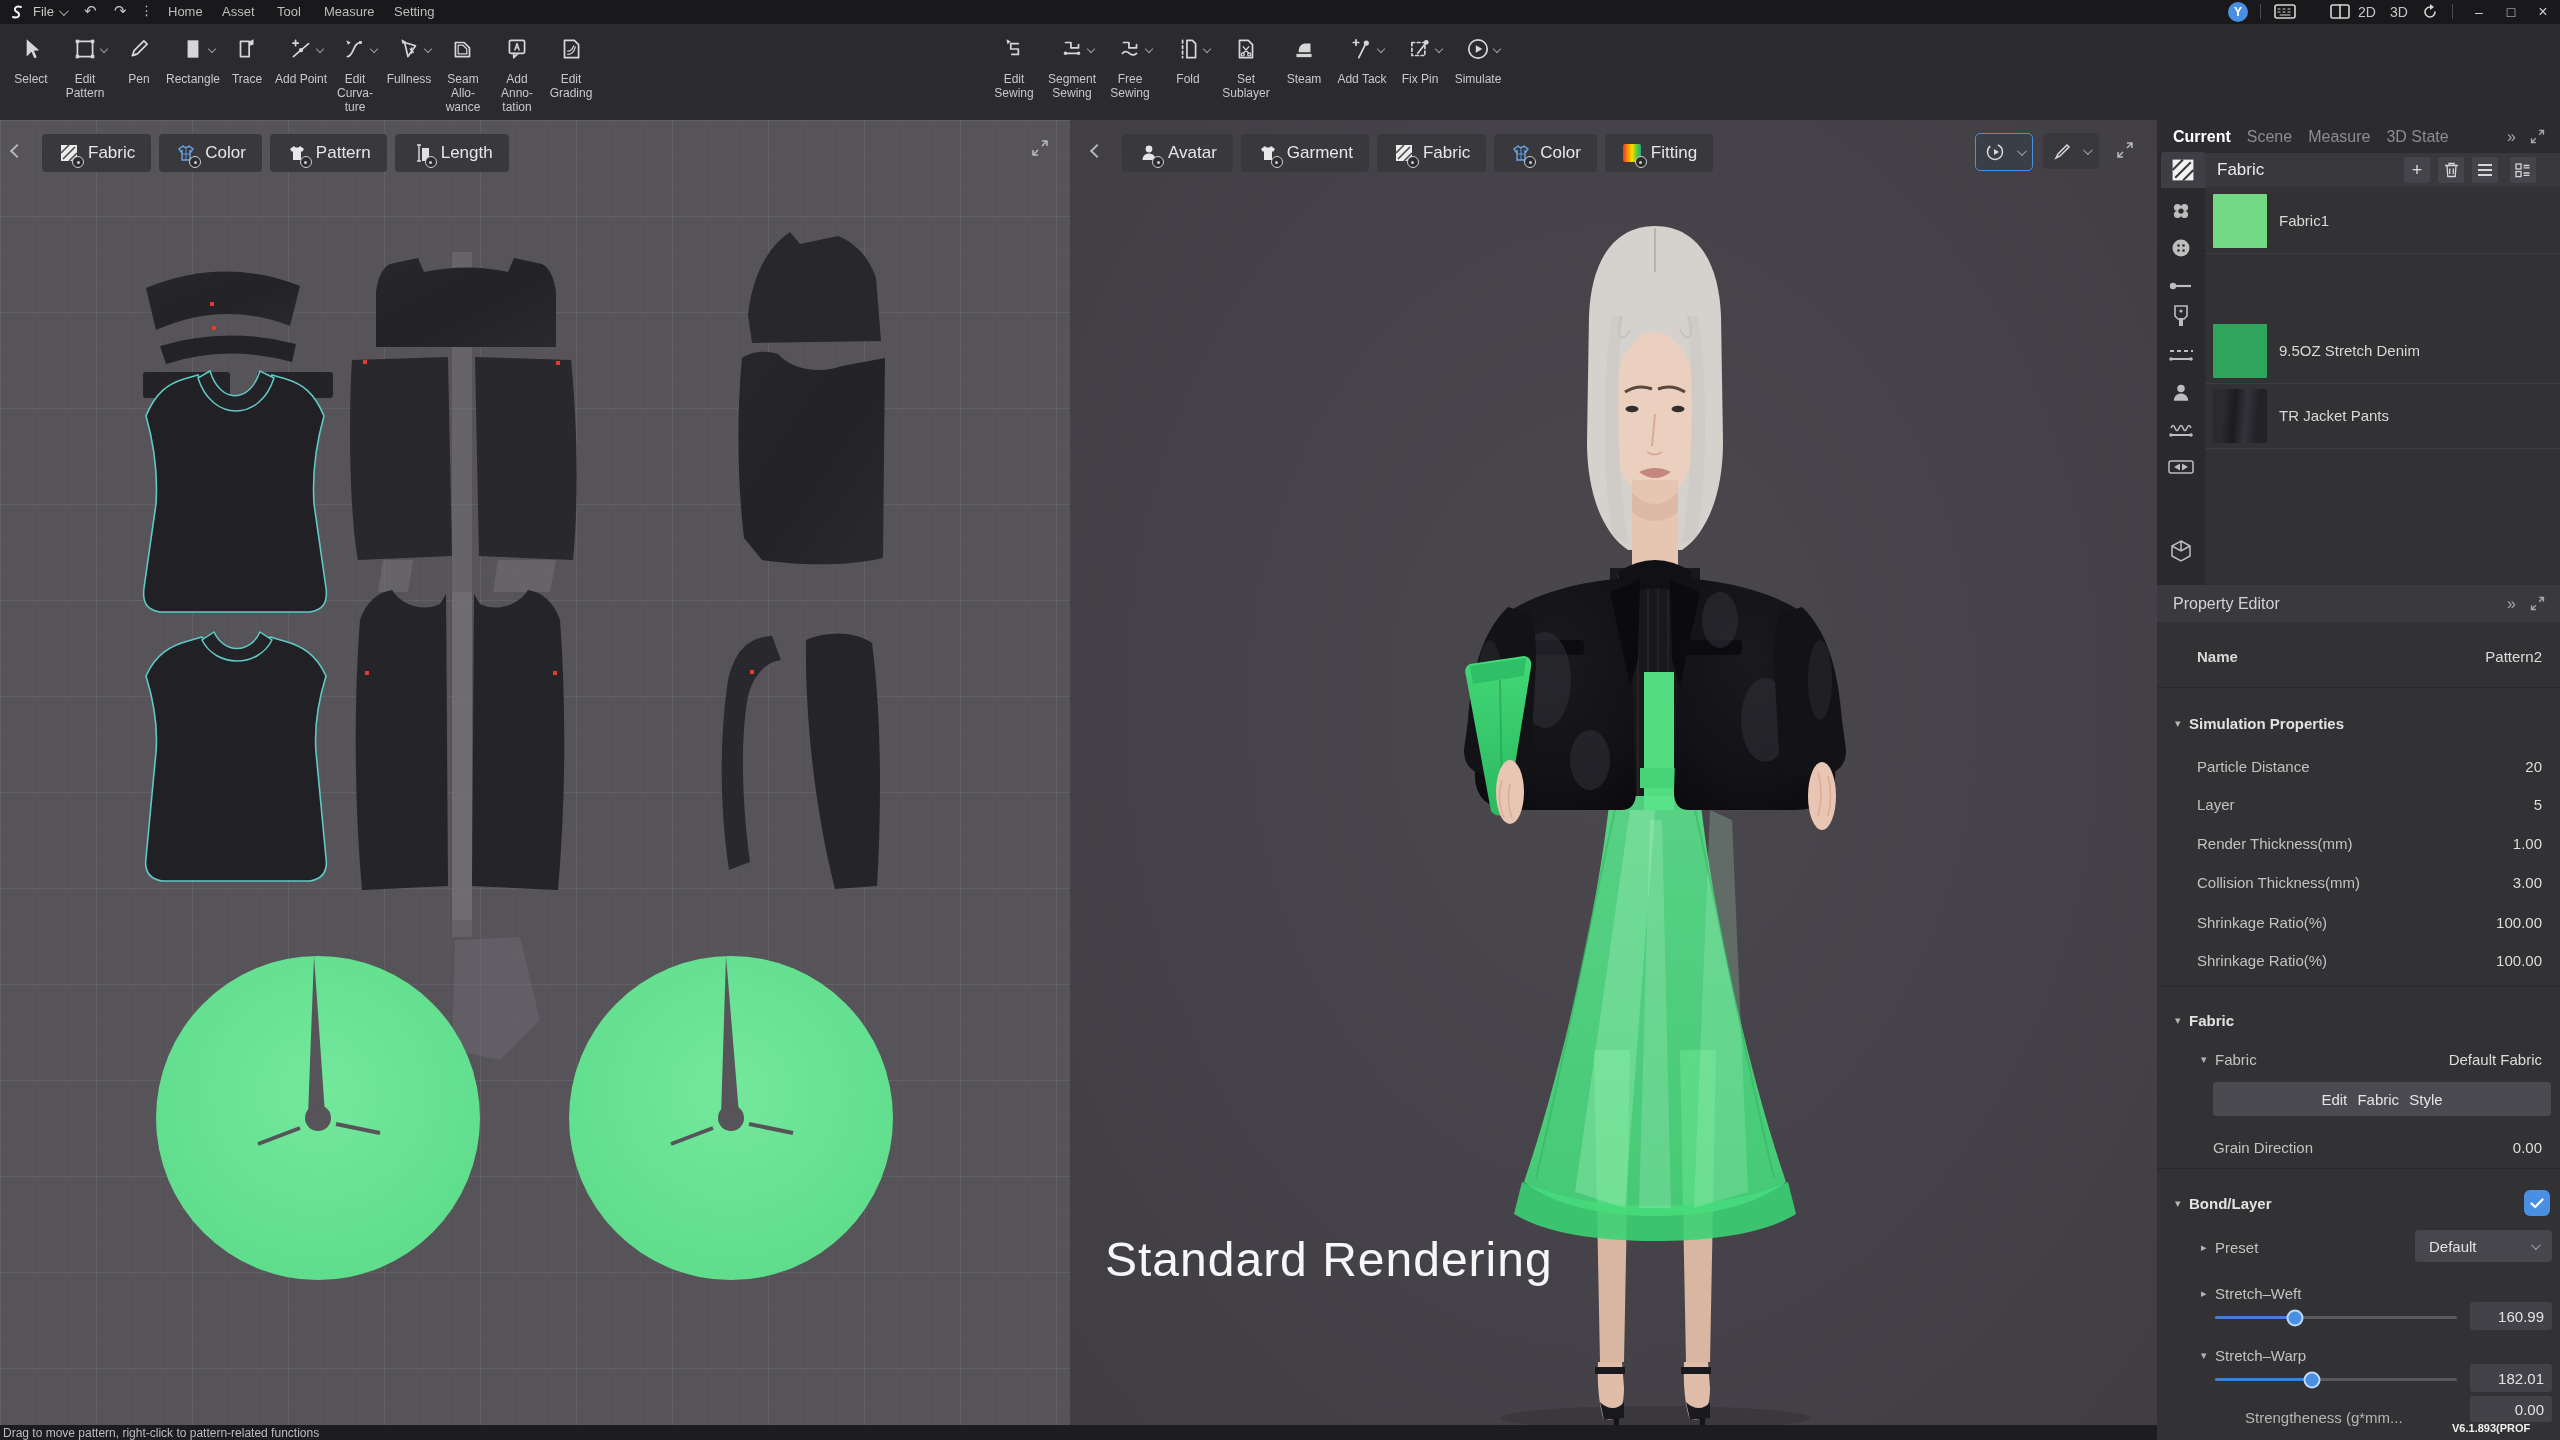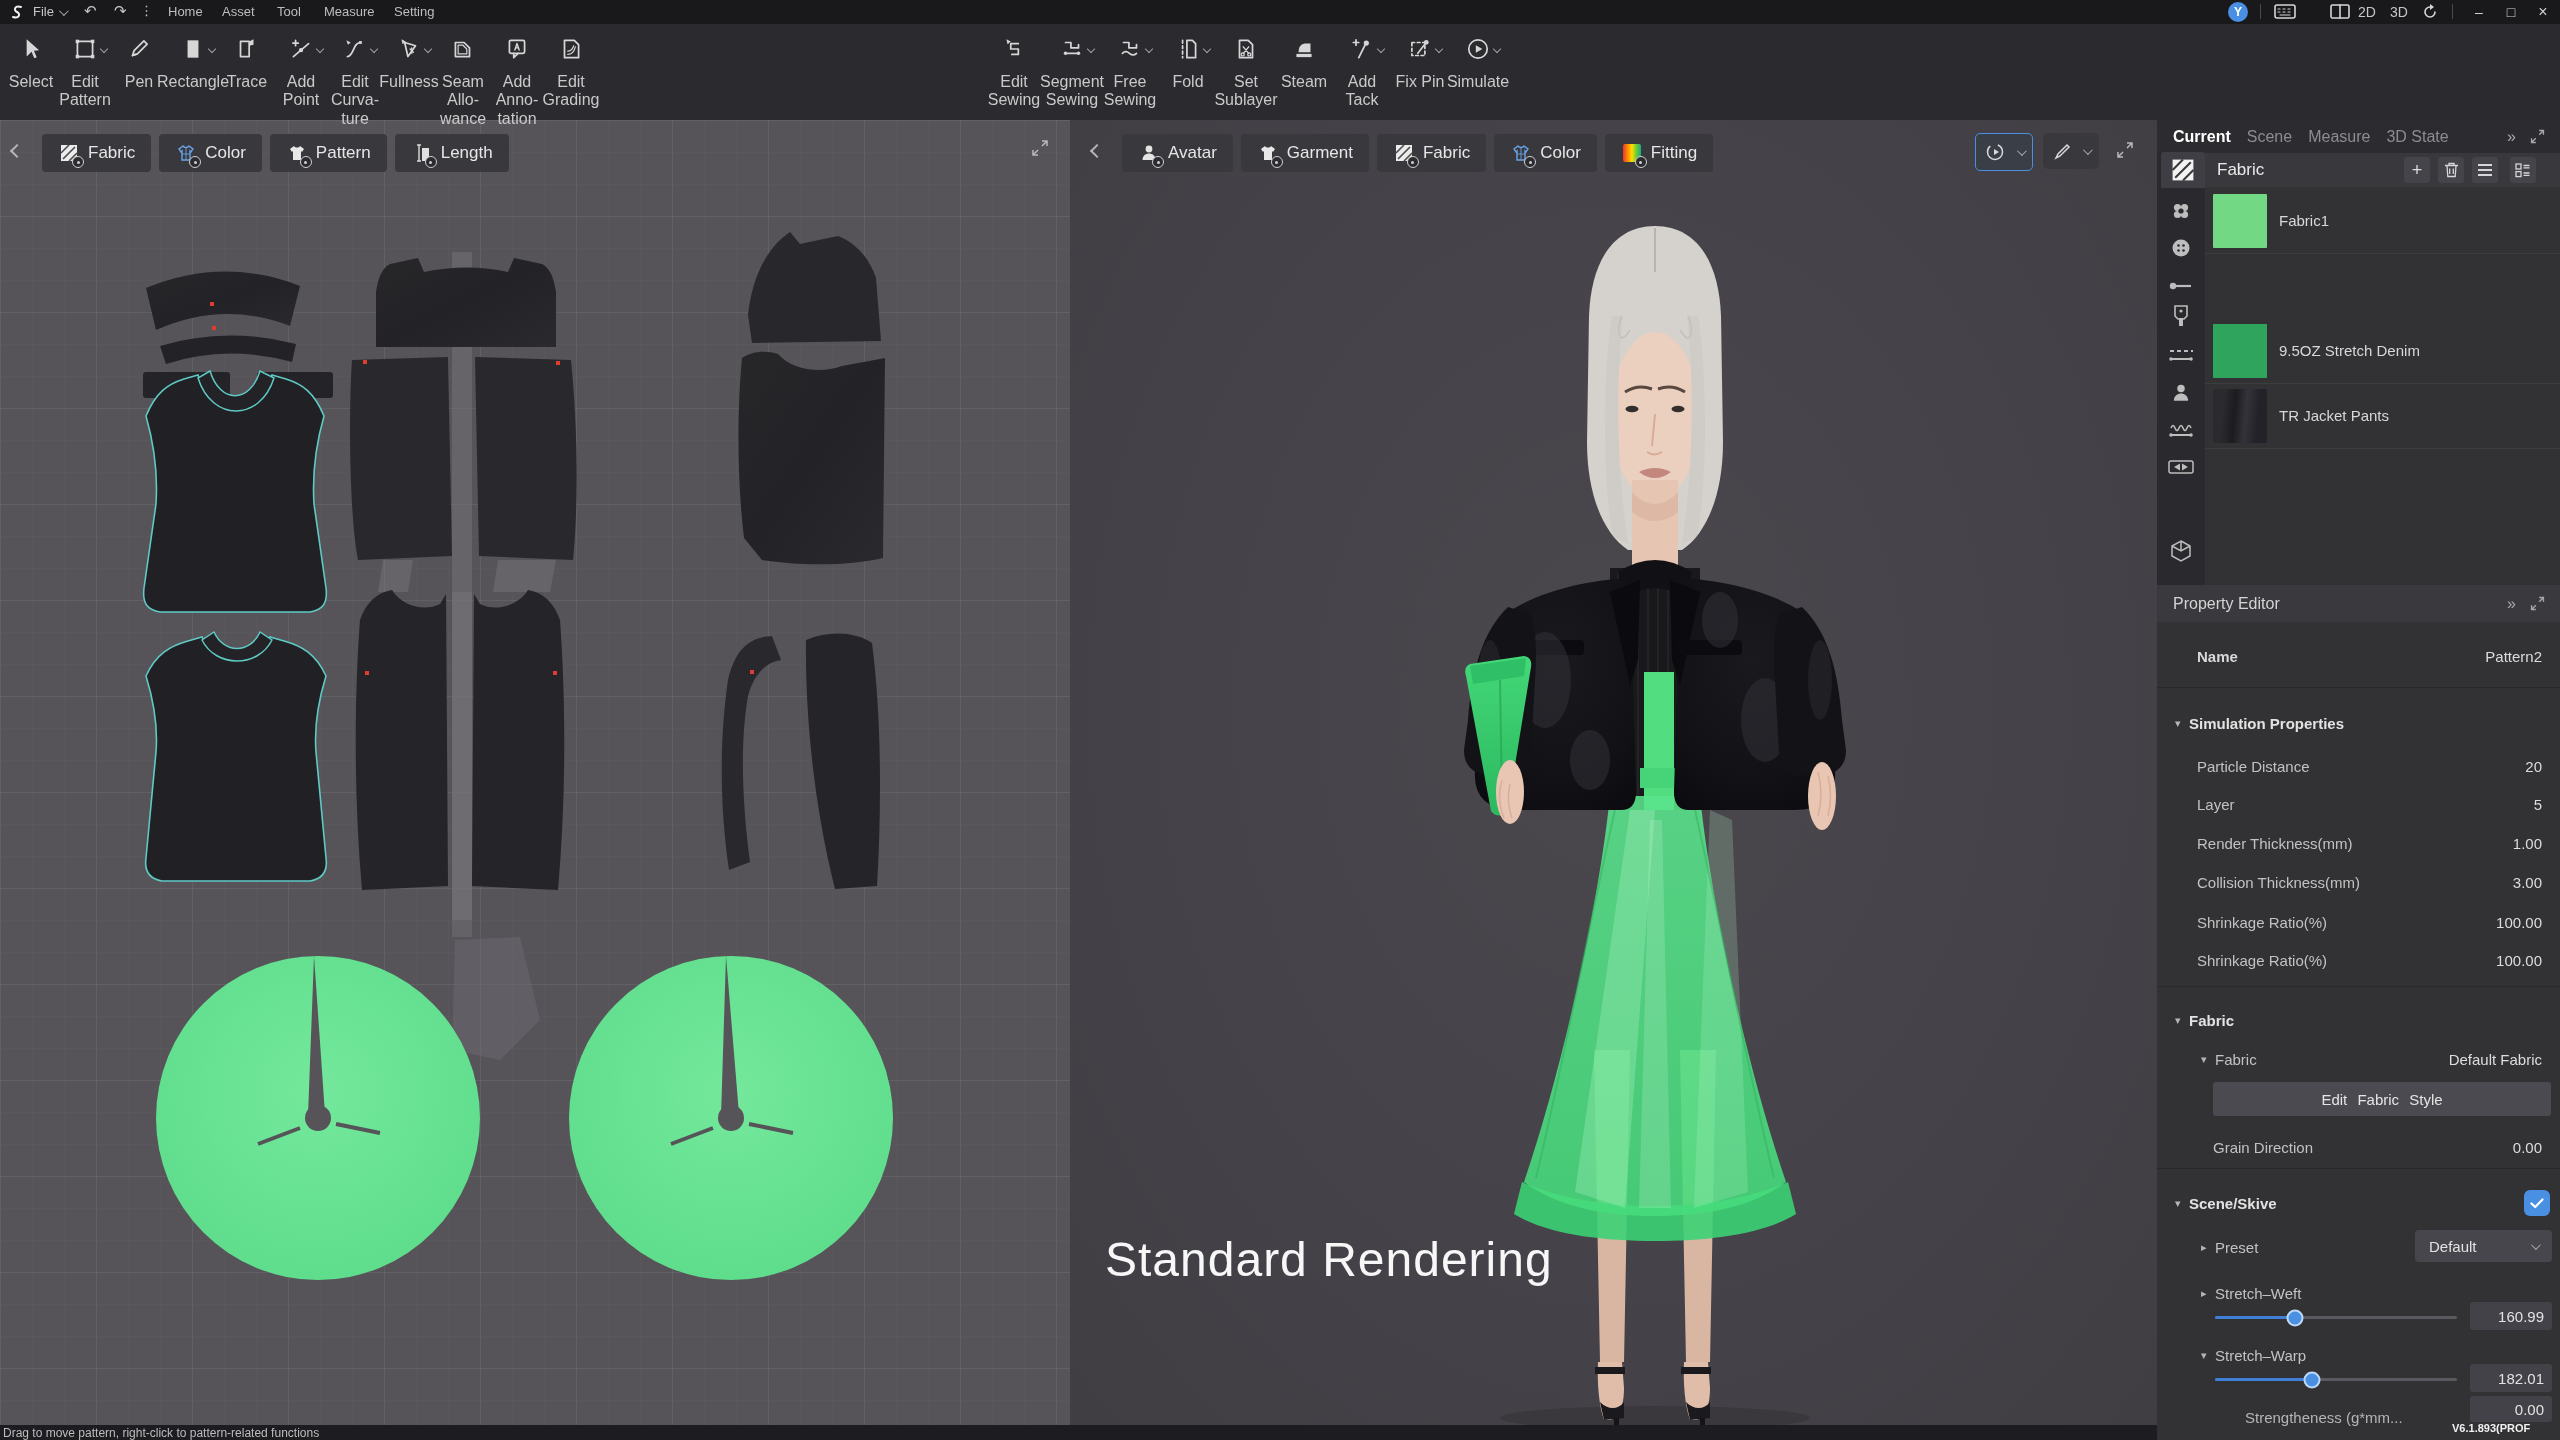--- a/index.html
+++ b/index.html
@@ -14,21 +14,21 @@
   .glyph{font-size:13px;color:#c6c6c6;}
   .chv{display:inline-block;width:6px;height:6px;border-right:1.5px solid #a8a8a8;
        border-bottom:1.5px solid #a8a8a8;transform:rotate(45deg) translateY(-2px);margin-left:5px;}
   .win-ctl{width:34px;height:24px;display:flex;align-items:center;justify-content:center;color:#cfcfcf;font-size:14px;}
   
   #toolbar{position:absolute;left:0;top:24px;width:2560px;height:96px;background:#2b2a2e;z-index:40;}
   .tgroup{position:absolute;top:6px;display:flex;}
   .tbtn{width:54px;display:flex;flex-direction:column;align-items:center;padding-top:4px;}
   .tbtn2{width:58px;}
   .tbtn-ic{height:38px;display:flex;align-items:flex-start;justify-content:center;position:relative;}
-  .tbtn-lab{font-size:16px;line-height:1.15;color:#c9c9c9;text-align:center;white-space:pre-line;margin-top:1px;}
+  .tbtn-lab{font-size:12px;line-height:1.15;color:#c9c9c9;text-align:center;white-space:pre-line;margin-top:1px;}
   .ddc{position:absolute;right:-9px;top:12px;width:5px;height:5px;border-right:1.3px solid #9f9f9f;
        border-bottom:1.3px solid #9f9f9f;transform:rotate(45deg);}
   .si{stroke:#d6d6d6;fill:none;stroke-width:1.6;stroke-linecap:round;stroke-linejoin:round;}
   .sf{fill:#d6d6d6;stroke:none;}
   
   #panel2d{position:absolute;left:0;top:120px;width:1070px;height:1305px;background:#565459;overflow:hidden;
     background-image:
       linear-gradient(rgba(255,255,255,.05) 1px, transparent 1px),
       linear-gradient(90deg, rgba(255,255,255,.05) 1px, transparent 1px),
       linear-gradient(rgba(255,255,255,.02) 1px, transparent 1px),
@@ -830,21 +830,21 @@
     <div style="position:absolute;left:56px;top:962px;width:338px;height:34px;background:#4b4a50;border-radius:3px;
          display:flex;align-items:center;justify-content:center;font-size:15px;color:#e4e4e4;word-spacing:6px;">Edit Fabric Style</div>
     <div class="prow" style="top:1012px;">
       <span class="plab" style="margin-left:56px;">Grain Direction</span>
       <span class="pval">0.00</span>
     </div>
     <div class="divider" style="top:1048px;"></div>
 
     <div class="prow" style="top:1068px;">
       <span class="tri" style="margin-left:18px;">▾</span>
-      <span class="plab" style="font-weight:bold;color:#e2e2e2;">Scene/Skive</span>
+      <span class="plab" style="font-weight:bold;color:#e2e2e2;">Bond/Layer</span>
       <span style="position:absolute;right:10px;width:26px;height:26px;border-radius:6px;background:#4a90e2;
             display:flex;align-items:center;justify-content:center;">
         <svg width="14" height="11" viewBox="0 0 14 11">
             <path d="M1.5 5.5 L5.2 9 L12.5 1.5" stroke="#fff" stroke-width="2.2" fill="none" stroke-linecap="round" stroke-linejoin="round"></path>
           </svg>
       </span>
     </div>
 
     <div class="prow" style="top:1112px;">
       <span class="tri" style="margin-left:44px;">▸</span>

